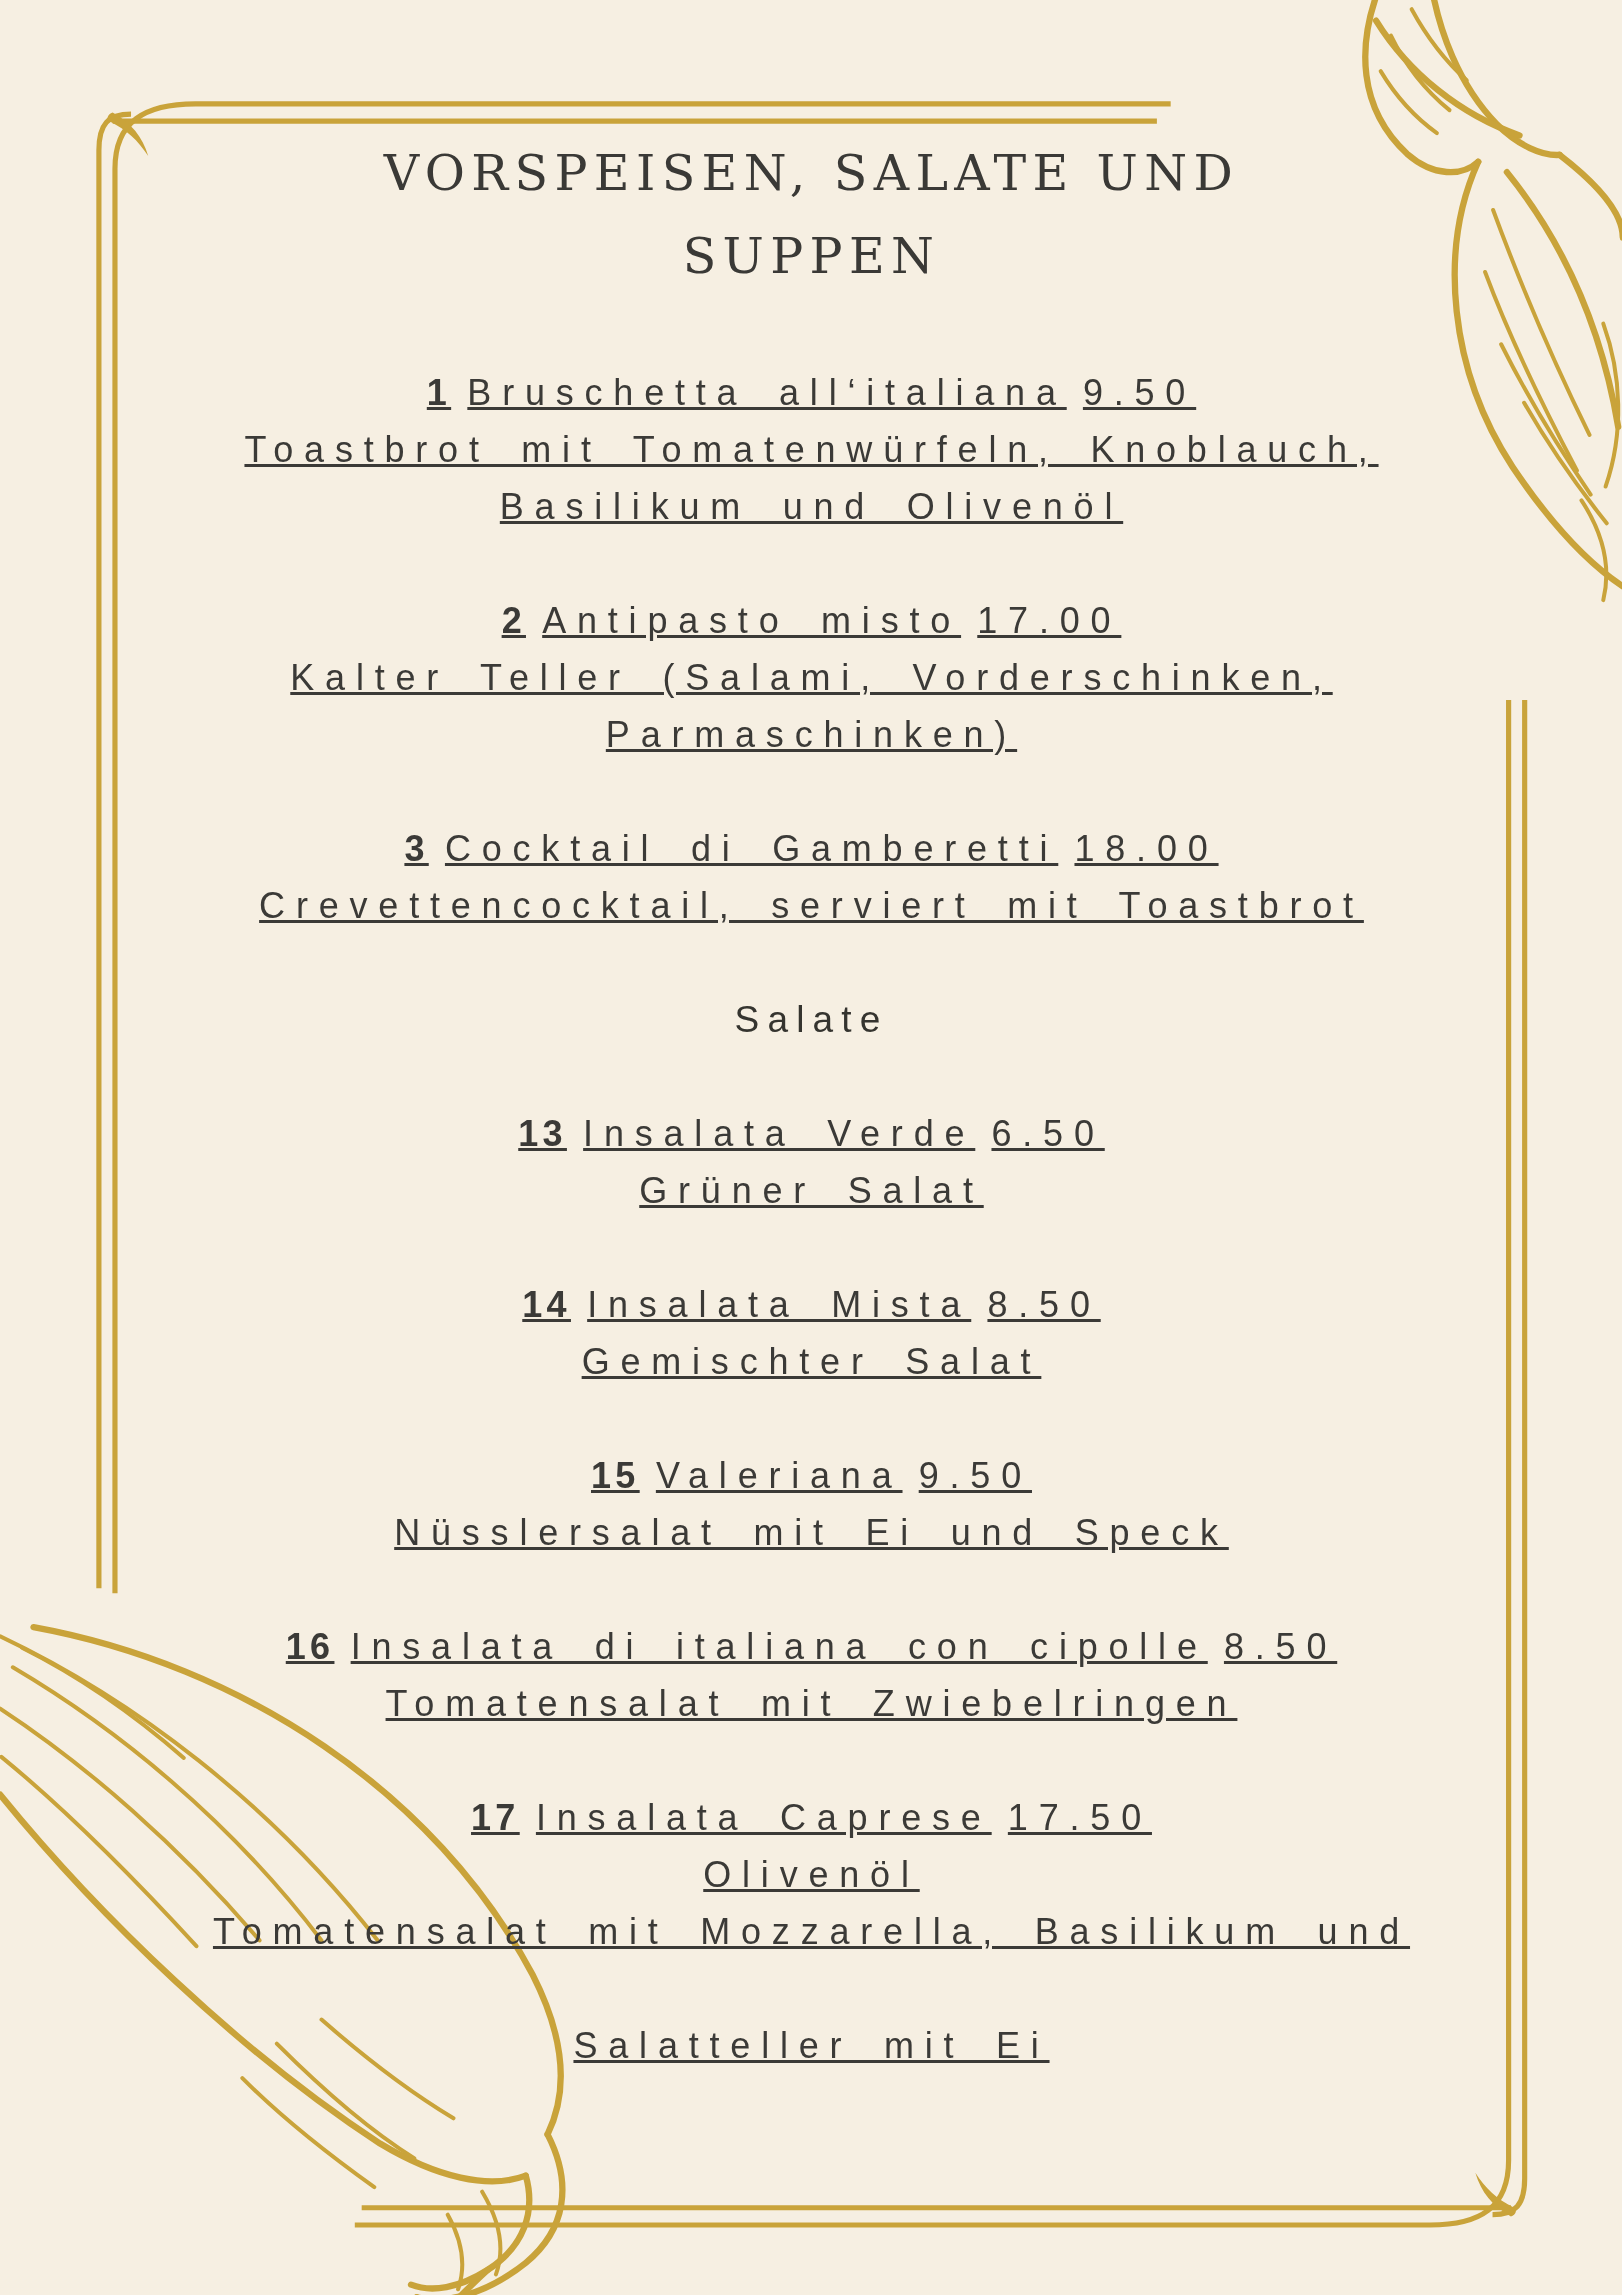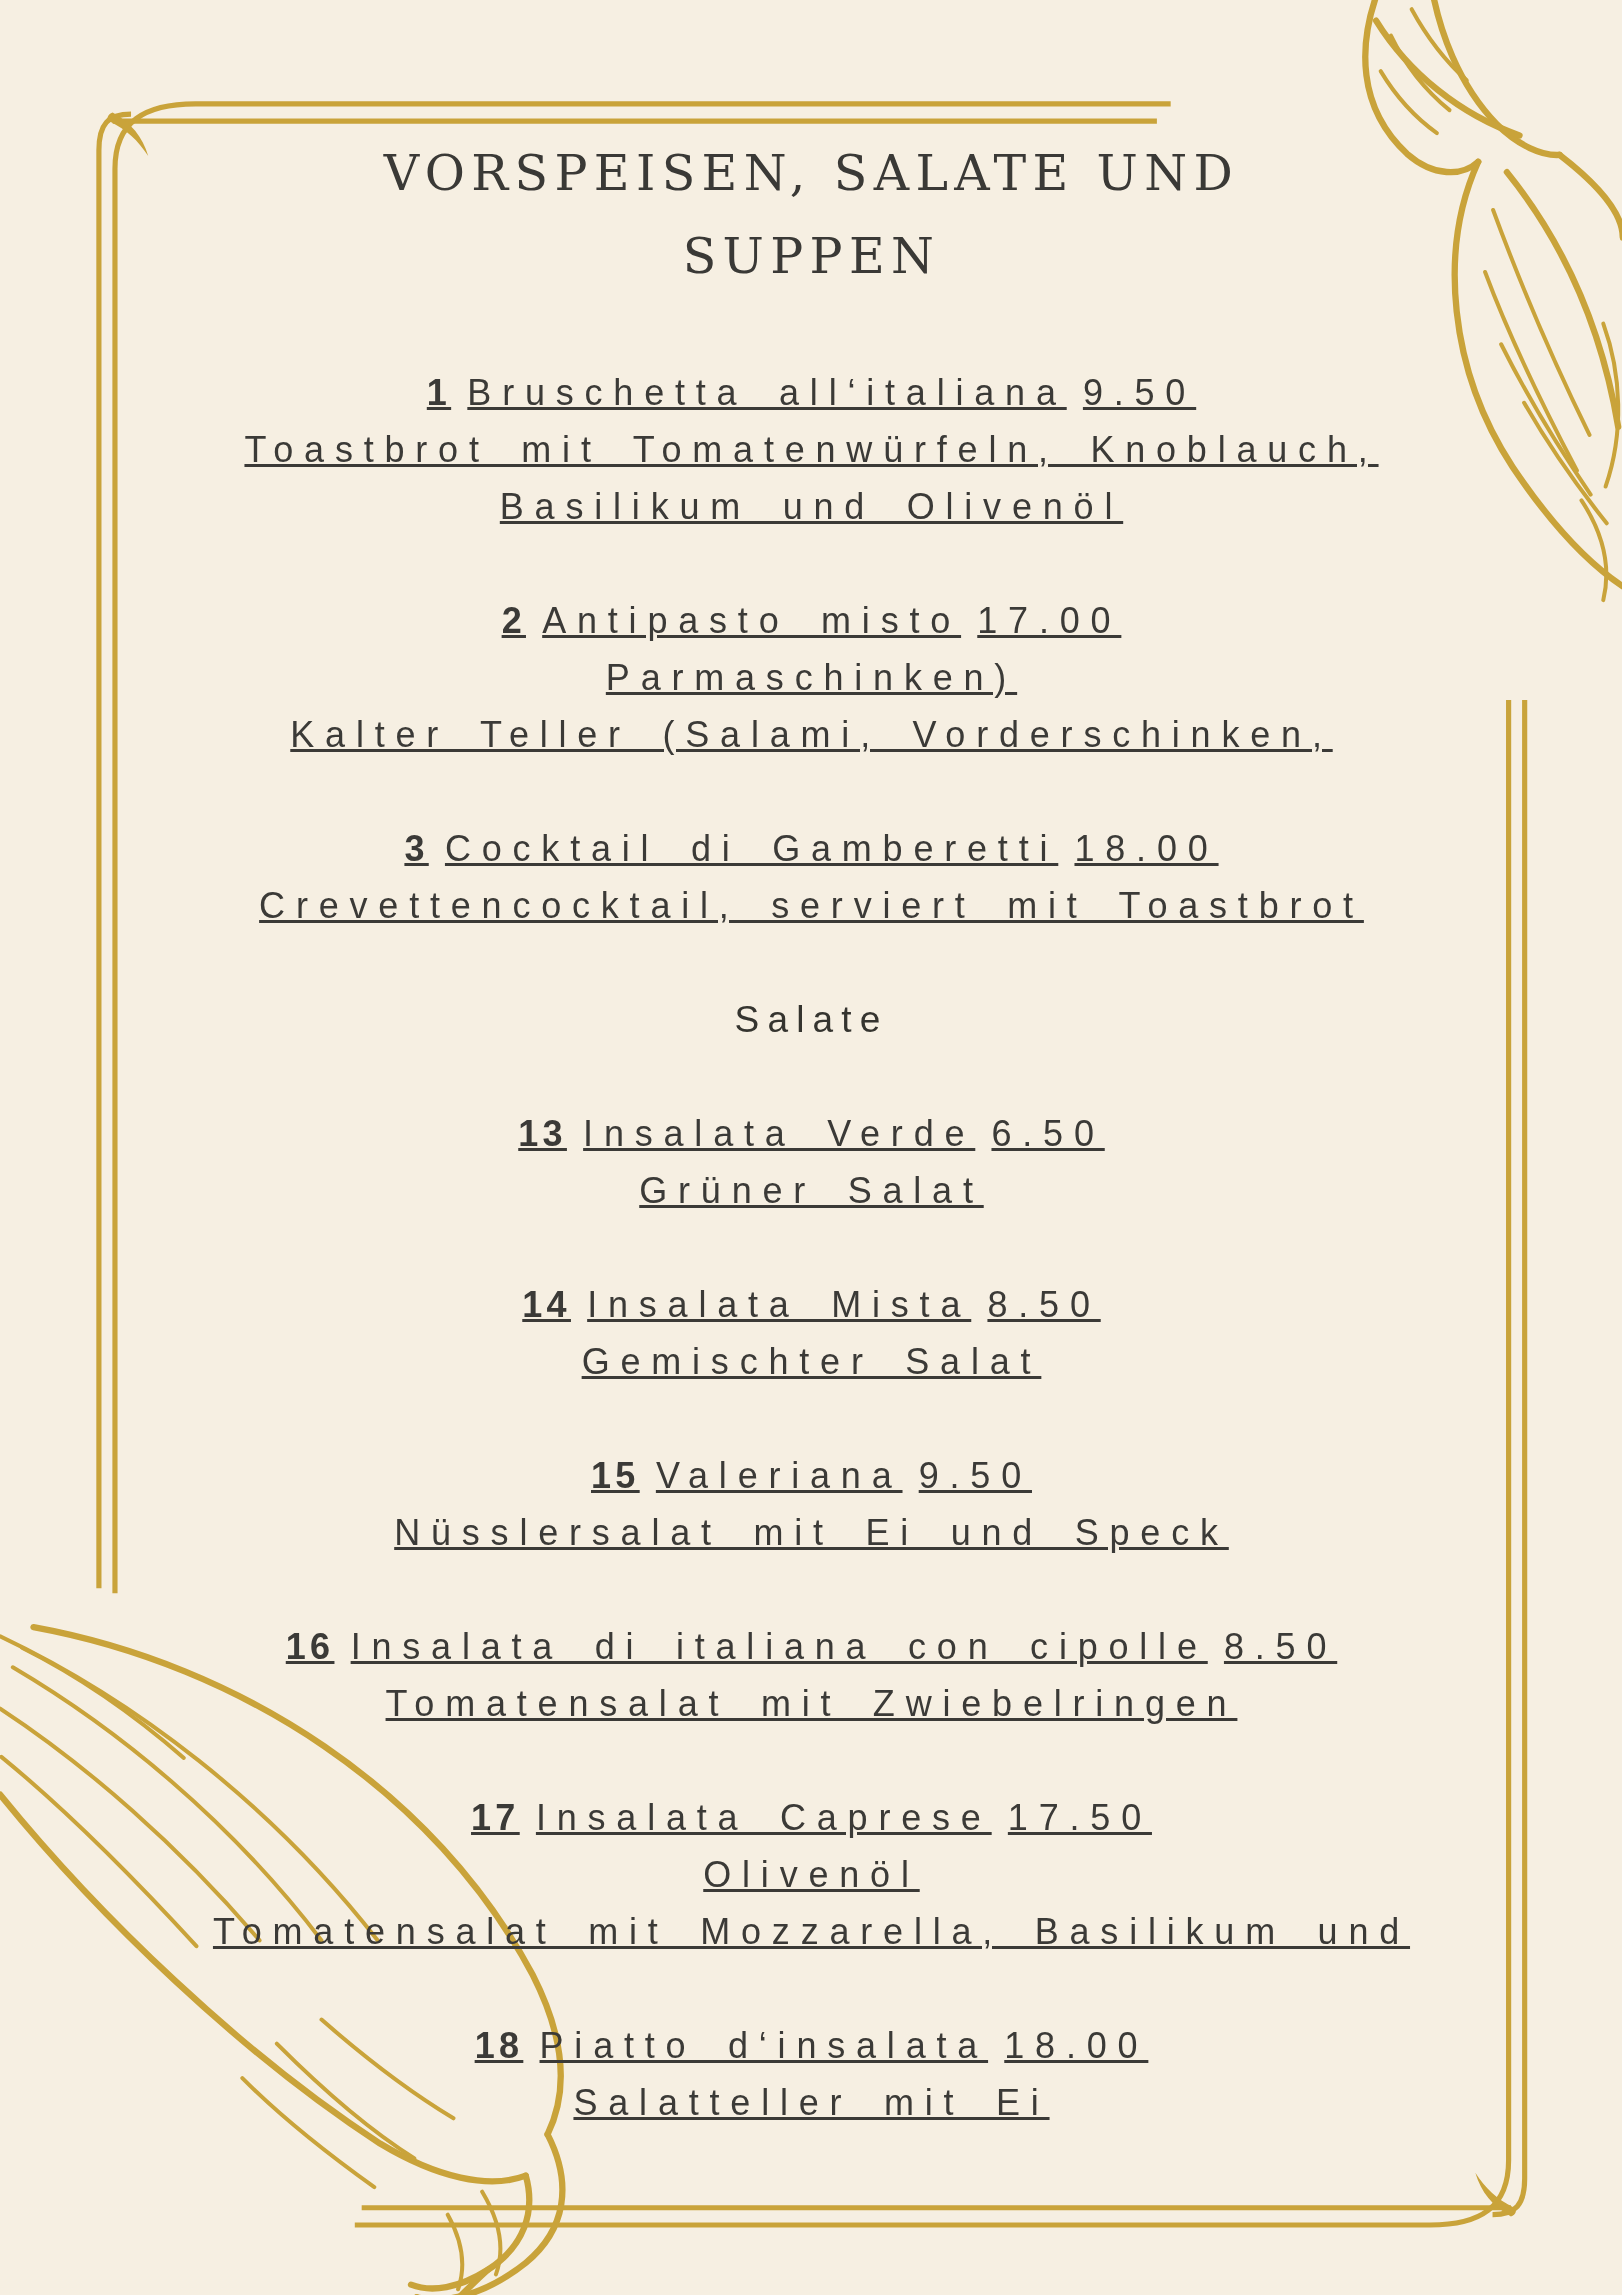--- a/index.html
+++ b/index.html
@@ -146,22 +146,22 @@
         <span class="num">1</span><span class="nm">Bruschetta all‘italiana</span><span class="pr">9.50</span>
       </div>
       <div class="item-desc">Toastbrot mit Tomatenwürfeln, Knoblauch,</div>
       <div class="item-desc">Basilikum und Olivenöl</div>
     </div>
 
     <div class="item">
       <div class="item-head">
         <span class="num">2</span><span class="nm">Antipasto misto</span><span class="pr">17.00</span>
       </div>
+      <div class="item-desc">Kalter Teller (Salami, Vorderschinken,</div>
       <div class="item-desc">Parmaschinken)</div>
-      <div class="item-desc">Kalter Teller (Salami, Vorderschinken,</div>
     </div>
 
     <div class="item">
       <div class="item-head">
         <span class="num">3</span><span class="nm">Cocktail di Gamberetti</span><span class="pr">18.00</span>
       </div>
       <div class="item-desc">Crevettencocktail, serviert mit Toastbrot</div>
     </div>
 
     <div class="section-heading">Salate</div>
@@ -196,21 +196,18 @@
 
     <div class="item">
       <div class="item-head">
         <span class="num">17</span><span class="nm">Insalata Caprese</span><span class="pr">17.50</span>
       </div>
       <div class="item-desc">Olivenöl</div>
       <div class="item-desc">Tomatensalat mit Mozzarella, Basilikum und</div>
     </div>
 
     <div class="item">
-      <div class="item-head">
-        <span class="num">18</span><span class="nm">Piatto d‘insalata</span><span class="pr">18.00</span>
-      </div>
       <div class="item-desc">Salatteller mit Ei</div>
     </div>
 
   </div>
 </div>
 
 
 </body></html>

